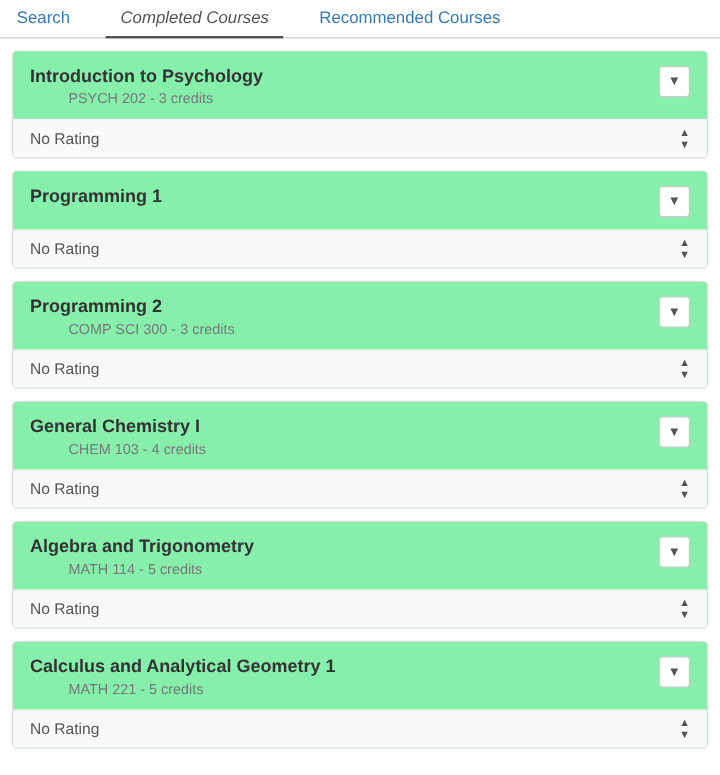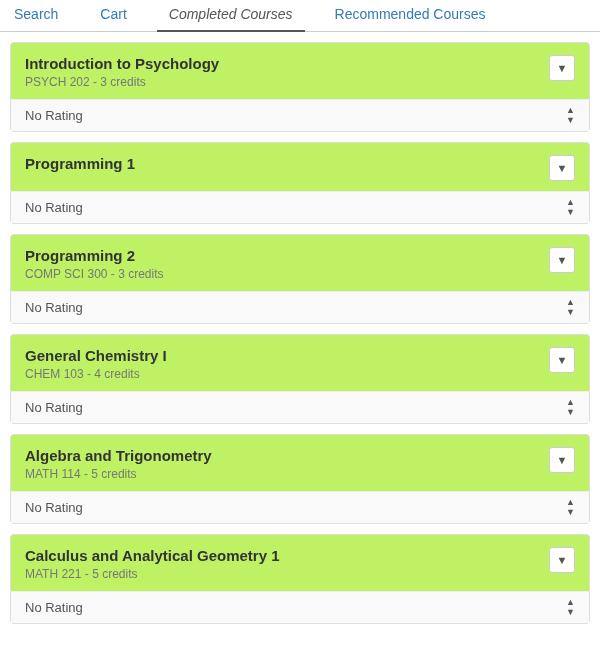--- a/index.html
+++ b/index.html
@@ -43,41 +43,42 @@
     .nav-tab:first-child {
       padding-left: 4px;
     }
     .content-area {
       padding: 10px 10px;
     }
     .course-card {
       border: 1px solid #ddd;
       border-radius: 4px;
       margin-bottom: 10px;
-      background: #bef264;
+      background: #86efac;
     }
     .course-header {
       display: flex;
       justify-content: space-between;
       align-items: flex-start;
       padding: 12px 14px 10px 14px;
       border-bottom: 1px solid #eee;
     }
     .course-info {
       flex: 1;
     }
     .course-title {
       font-weight: bold;
       font-size: 15px;
       color: #333;
       margin-bottom: 3px;
     }
     .course-subtitle {
       font-size: 12px;
       color: #777;
+      margin-left: 32px;
     }
     .dropdown-btn {
       border: 1px solid #ccc;
       background: #fff;
       border-radius: 3px;
       width: 26px;
       height: 26px;
       display: flex;
       align-items: center;
       justify-content: center;
@@ -106,21 +107,20 @@
       color: #555;
       line-height: 1;
       gap: 1px;
     }
   </style>
 </head>
 <body>
 
 <nav class="nav-tabs">
   <a class="nav-tab">Search</a>
-  <a class="nav-tab">Cart</a>
   <a class="nav-tab active">Completed Courses</a>
   <a class="nav-tab">Recommended Courses</a>
 </nav>
 
 <div class="content-area">
 
 <div class="course-card">
     <div class="course-header">
       <div class="course-info">
         <div class="course-title">Introduction to Psychology</div>

